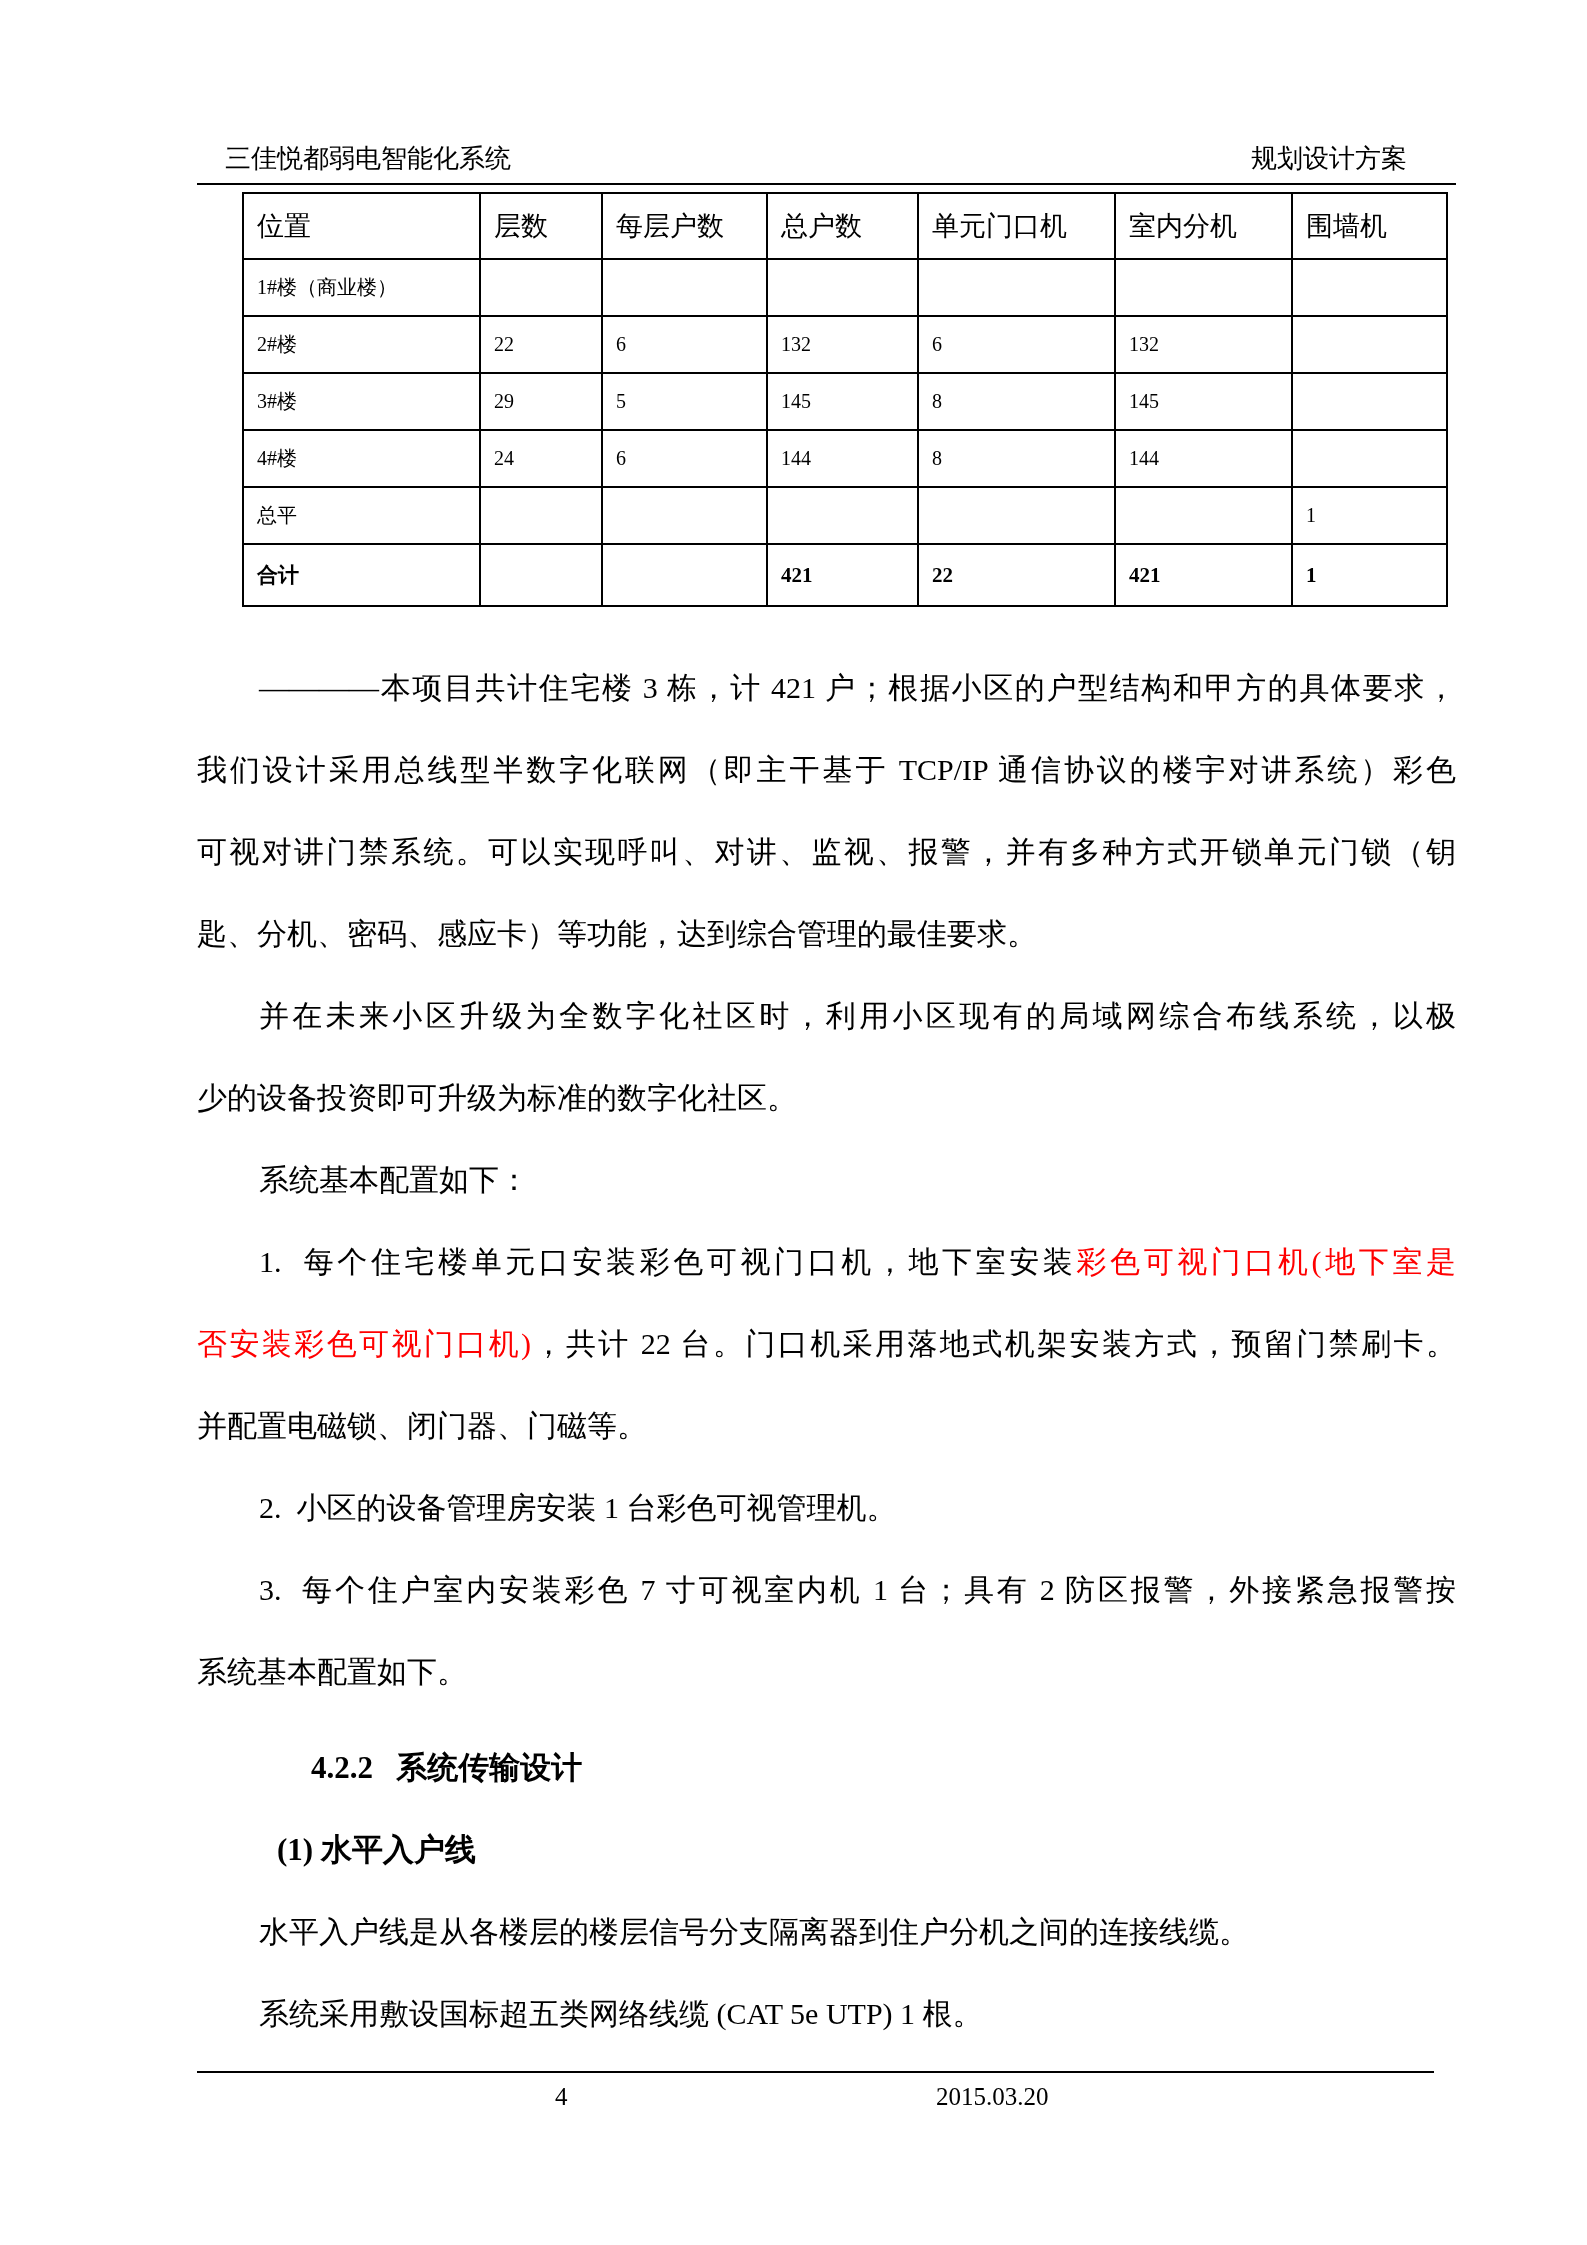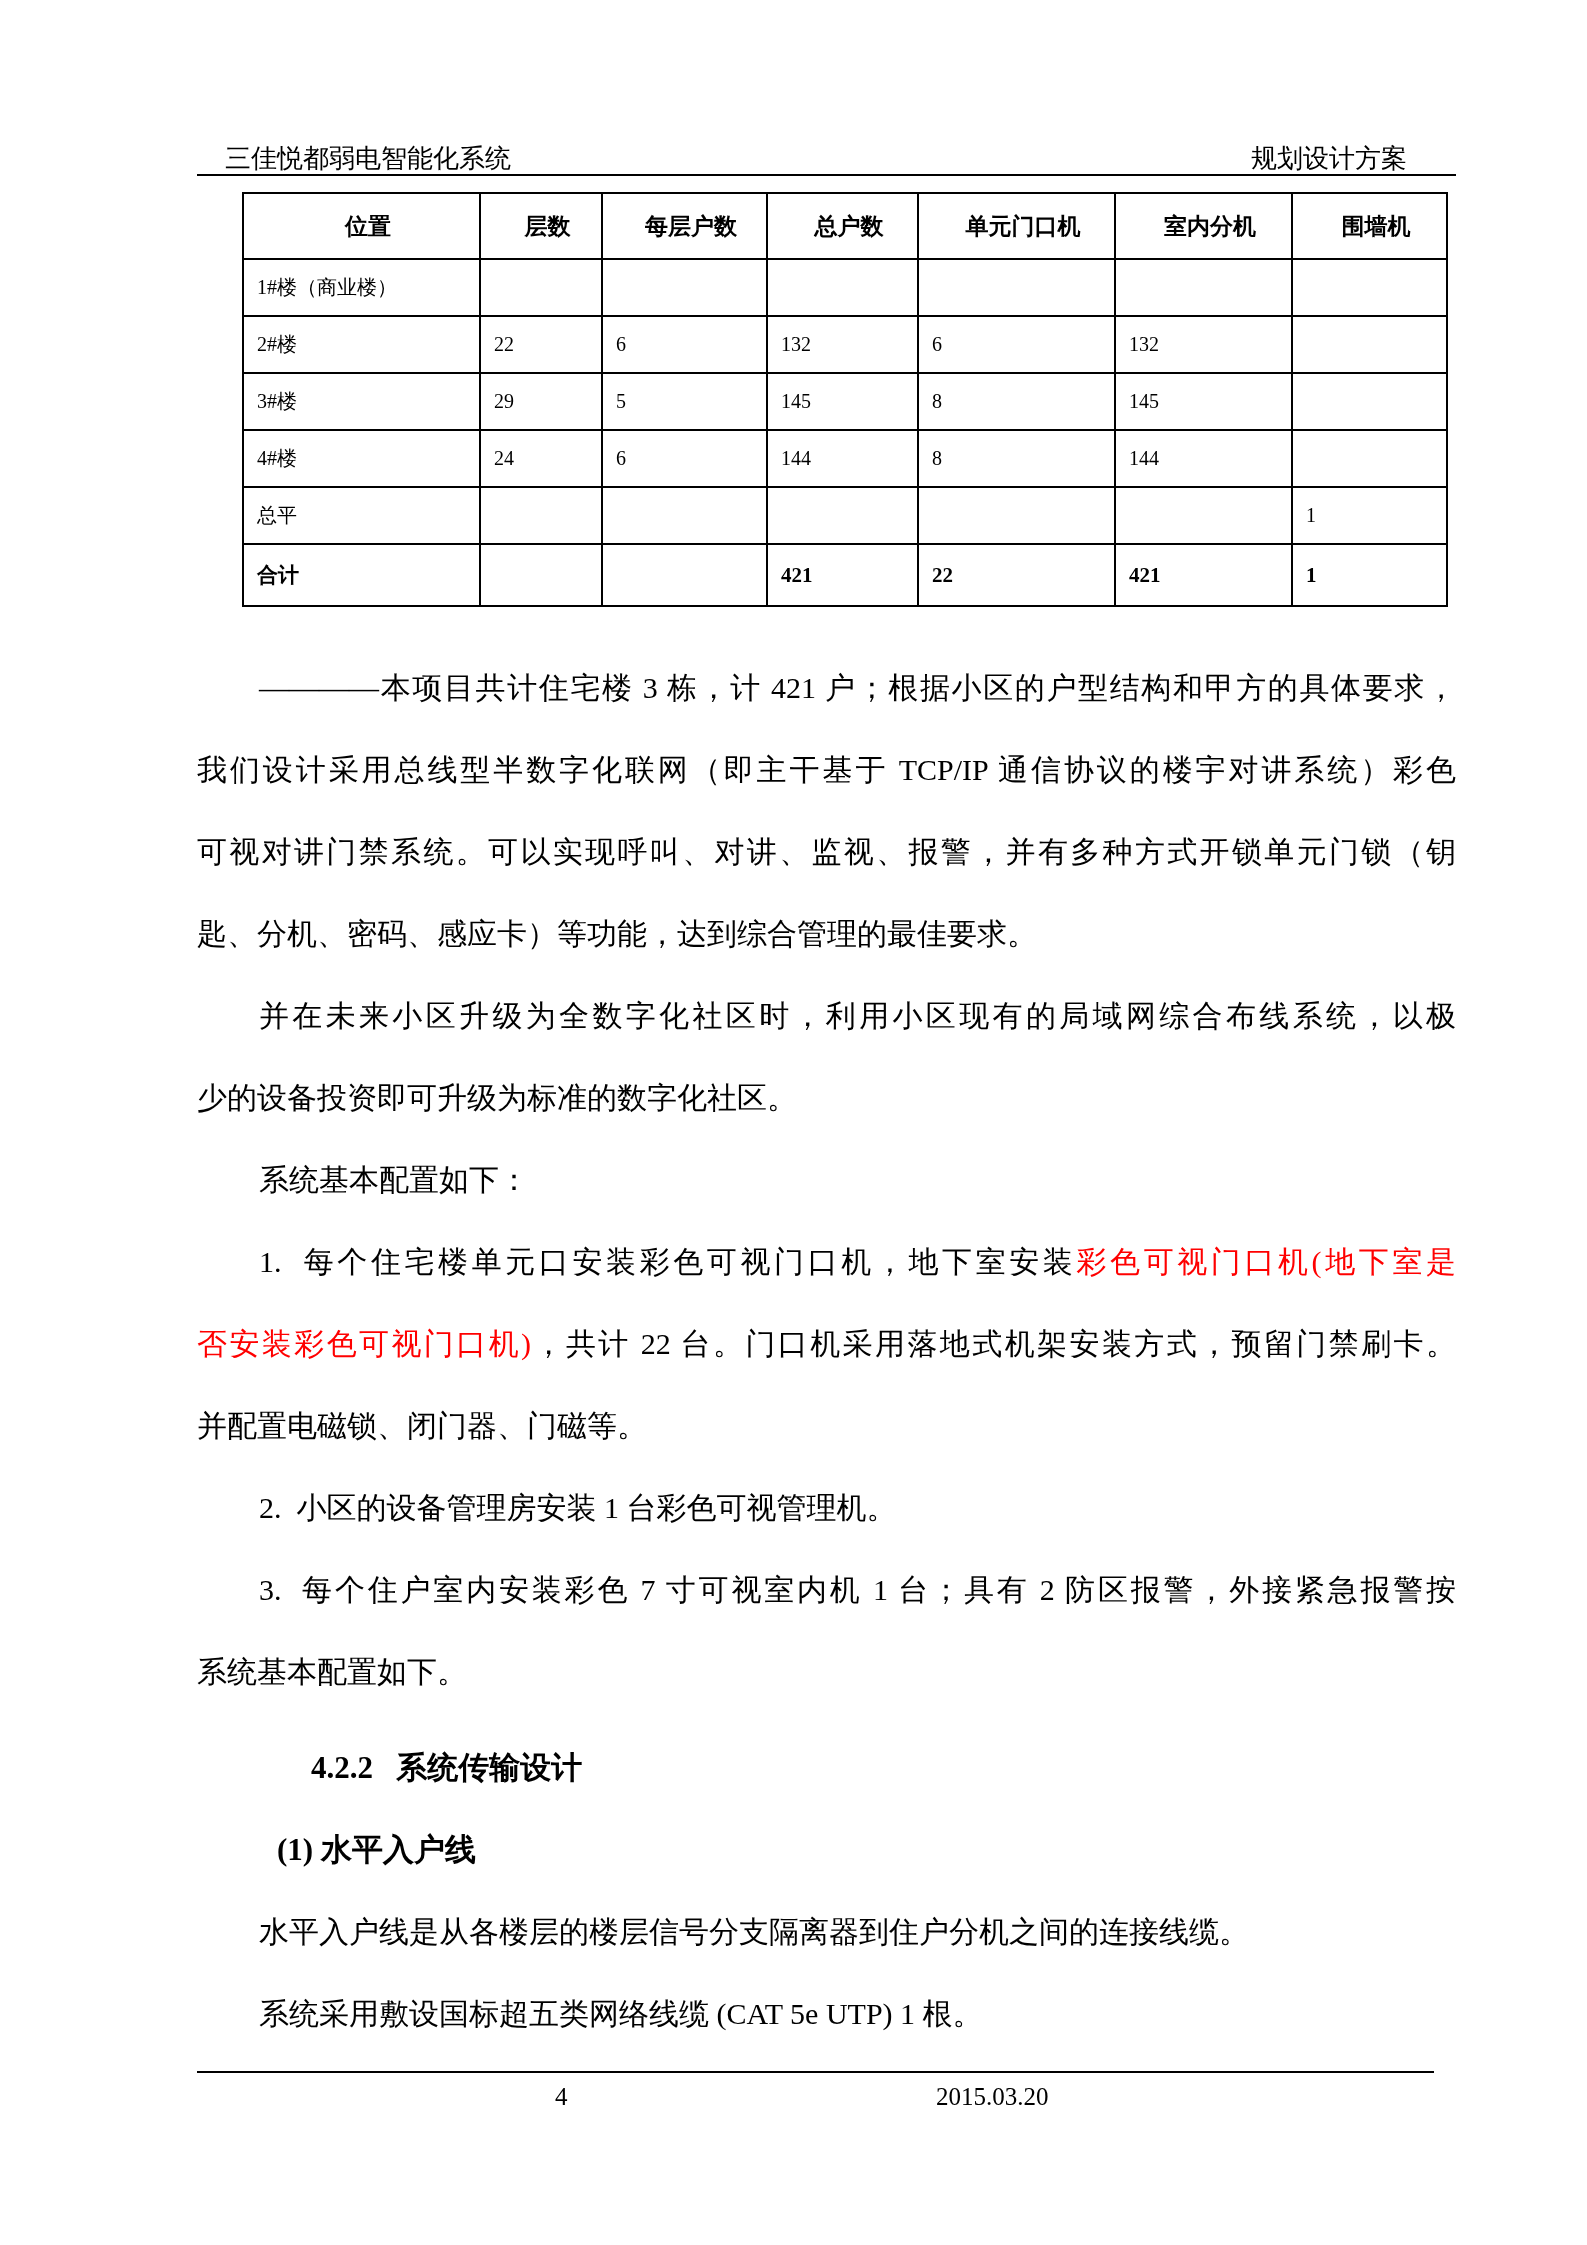--- a/index.html
+++ b/index.html
@@ -10,20 +10,21 @@
     margin:0 auto;
     font-family:"Liberation Serif","DejaVu Serif",serif;
     color:#000;
     overflow:hidden;
   }
   
   .page-header{
     position:absolute;left:197px;top:144px;width:1259px;
     display:flex;justify-content:space-between;align-items:flex-end;
     border-bottom:2px solid #000;
+    padding-bottom:9px;
     font-size:26px;line-height:30px;
   }
   .page-header .hl{padding-left:28px;}
   .page-header .hr{padding-right:49px;}
   
   table.cfg{
     position:absolute;left:242px;top:192px;
     border-collapse:collapse;
     table-layout:fixed;
     width:1204px;
@@ -31,21 +32,21 @@
   table.cfg th,table.cfg td{
     border:2px solid #000;
     padding:0 0 0 13px;
     text-align:left;vertical-align:middle;
     font-size:20px;
     overflow:hidden;white-space:nowrap;
   }
   table.cfg thead tr{height:66px;}
   table.cfg tbody tr{height:57px;}
   table.cfg tbody tr.total{height:62px;}
-  table.cfg th{font-weight:bold;font-size:23px;text-align:center;}
+  table.cfg th{font-weight:normal;font-size:27px;}
   table.cfg tr.total td{font-weight:bold;font-size:21px;}
   
   .doc-body{
     position:absolute;left:197px;top:647px;width:1259px;
   }
   .line{
     height:82px;line-height:82px;
     font-size:30px;
     white-space:pre-wrap;
     overflow:hidden;

